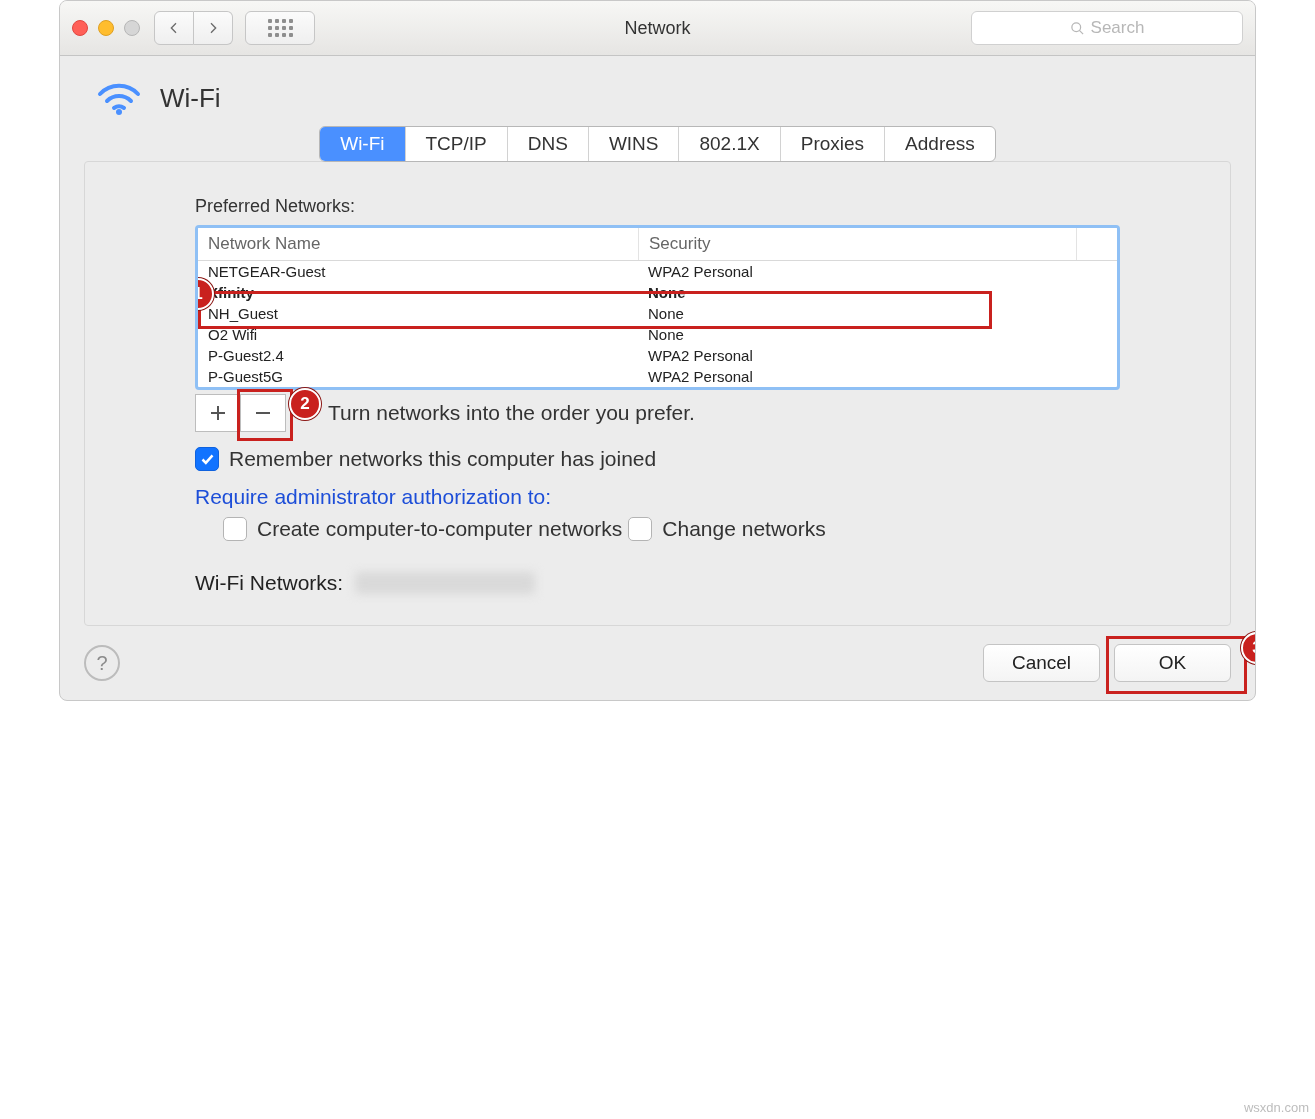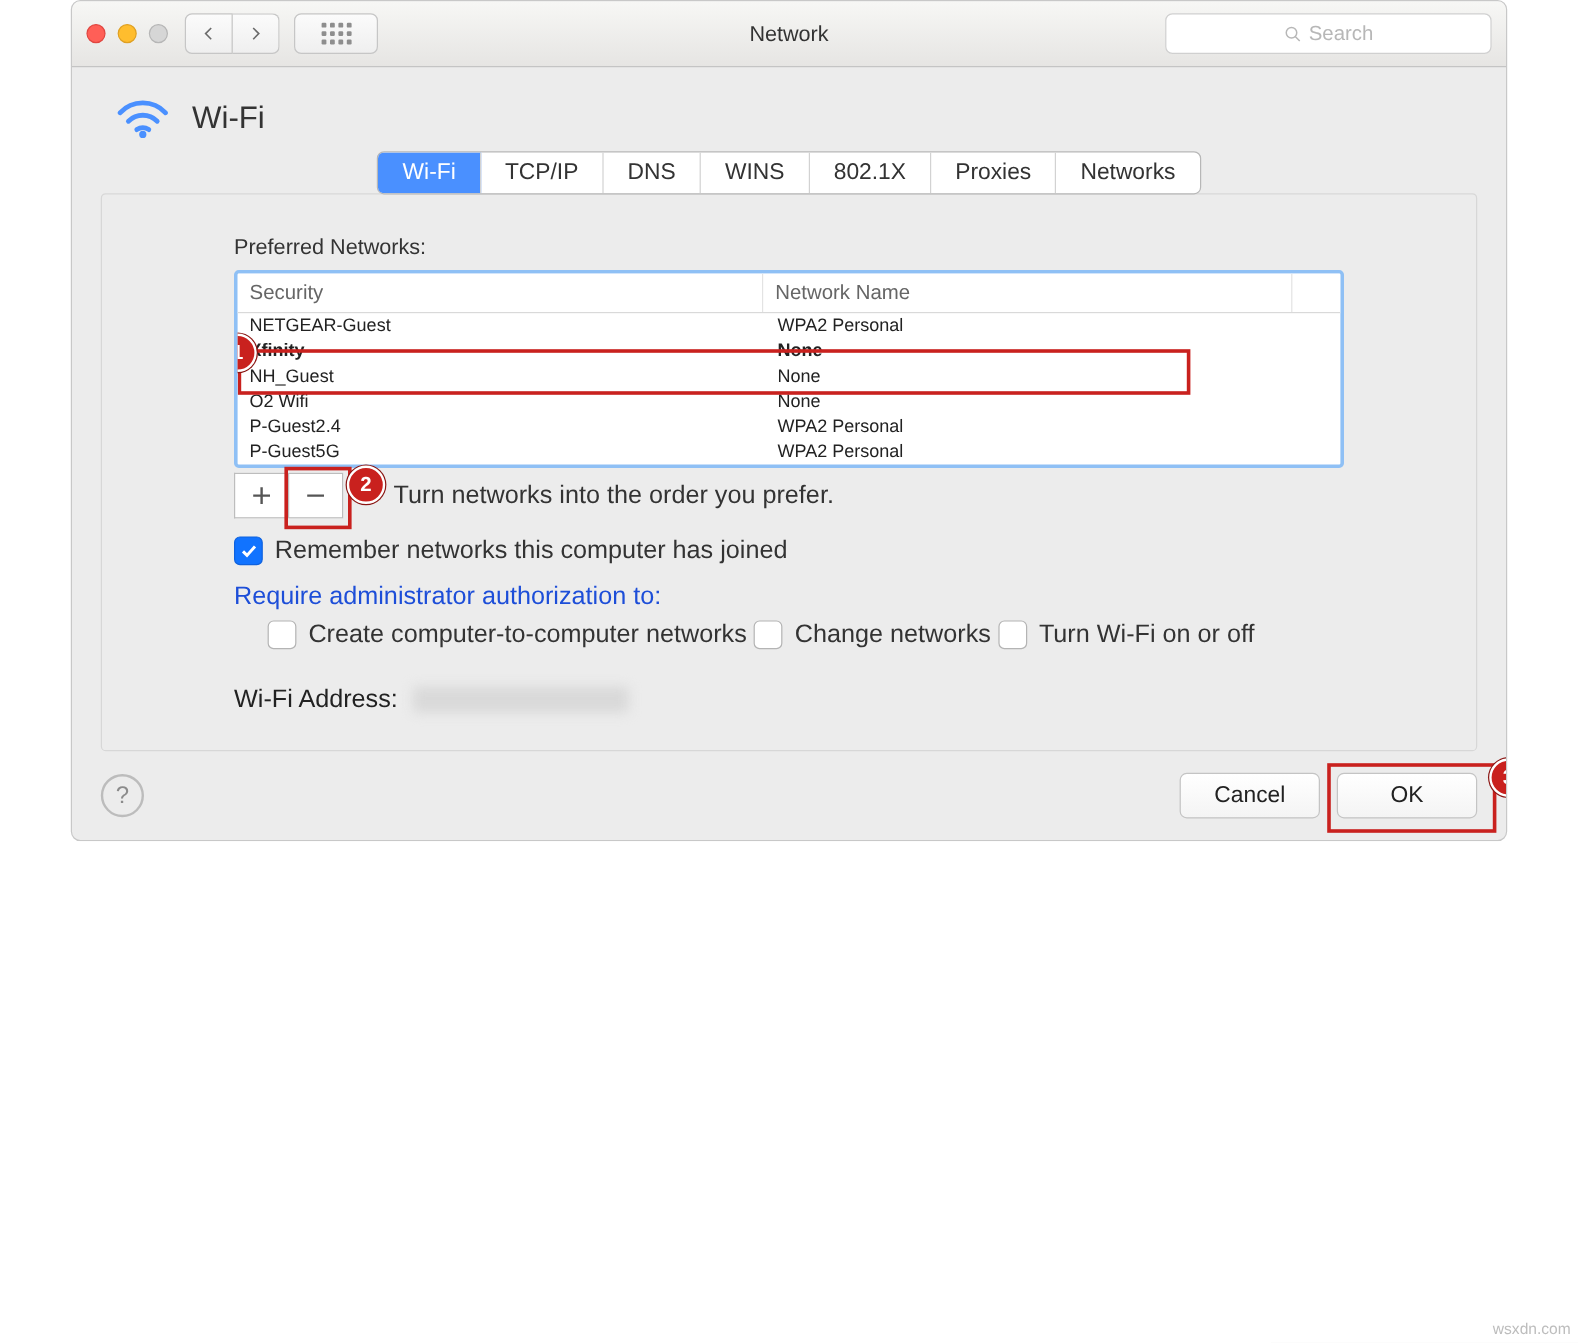--- a/index.html
+++ b/index.html
@@ -128,31 +128,31 @@
     </div>
 
     <div class="tabs">
       <div class="tabbar">
         <div class="tab active">Wi-Fi</div>
         <div class="tab">TCP/IP</div>
         <div class="tab">DNS</div>
         <div class="tab">WINS</div>
         <div class="tab">802.1X</div>
         <div class="tab">Proxies</div>
-        <div class="tab">Networks</div>
+        <div class="tab">Address</div>
       </div>
     </div>
 
     <div class="panel">
       <div class="label">Preferred Networks:</div>
 
       <div class="tablewrap" style="position:relative;">
         <div class="th-row">
+          <div class="th name">Network Name</div>
           <div class="th sec">Security</div>
-          <div class="th name">Network Name</div>
           <div class="th last"></div>
         </div>
         <div class="rows">
           <div class="row">
             <div class="c1">NETGEAR-Guest</div>
             <div class="c2">WPA2 Personal</div>
           </div>
           <div class="row bold">
             <div class="c1">Xfinity</div>
             <div class="c2">None</div>
@@ -208,29 +208,25 @@
         <div class="req-label">Require administrator authorization to:</div>
         <div class="indent">
           <div class="ck-row">
             <div class="ck"></div>
             <span>Create computer-to-computer networks</span>
           </div>
           <div class="ck-row">
             <div class="ck"></div>
             <span>Change networks</span>
           </div>
-          <div class="ck-row">
-            <div class="ck"></div>
-            <span>Turn Wi-Fi on or off</span>
-          </div>
         </div>
       </div>
 
       <div class="addr-row">
-        <span>Wi-Fi Address:</span>
+        <span>Wi-Fi Networks:</span>
         <div class="blurred"></div>
       </div>
     </div>
 
     <div class="footer" style="position:relative;">
       <div class="help">?</div>
       <div class="actions" style="position:relative;">
         <div class="btn">Cancel</div>
         <div class="btn">OK</div>
         <div class="ok-out" style="left:123px;top:-8px;width:135px;height:52px;"></div>

